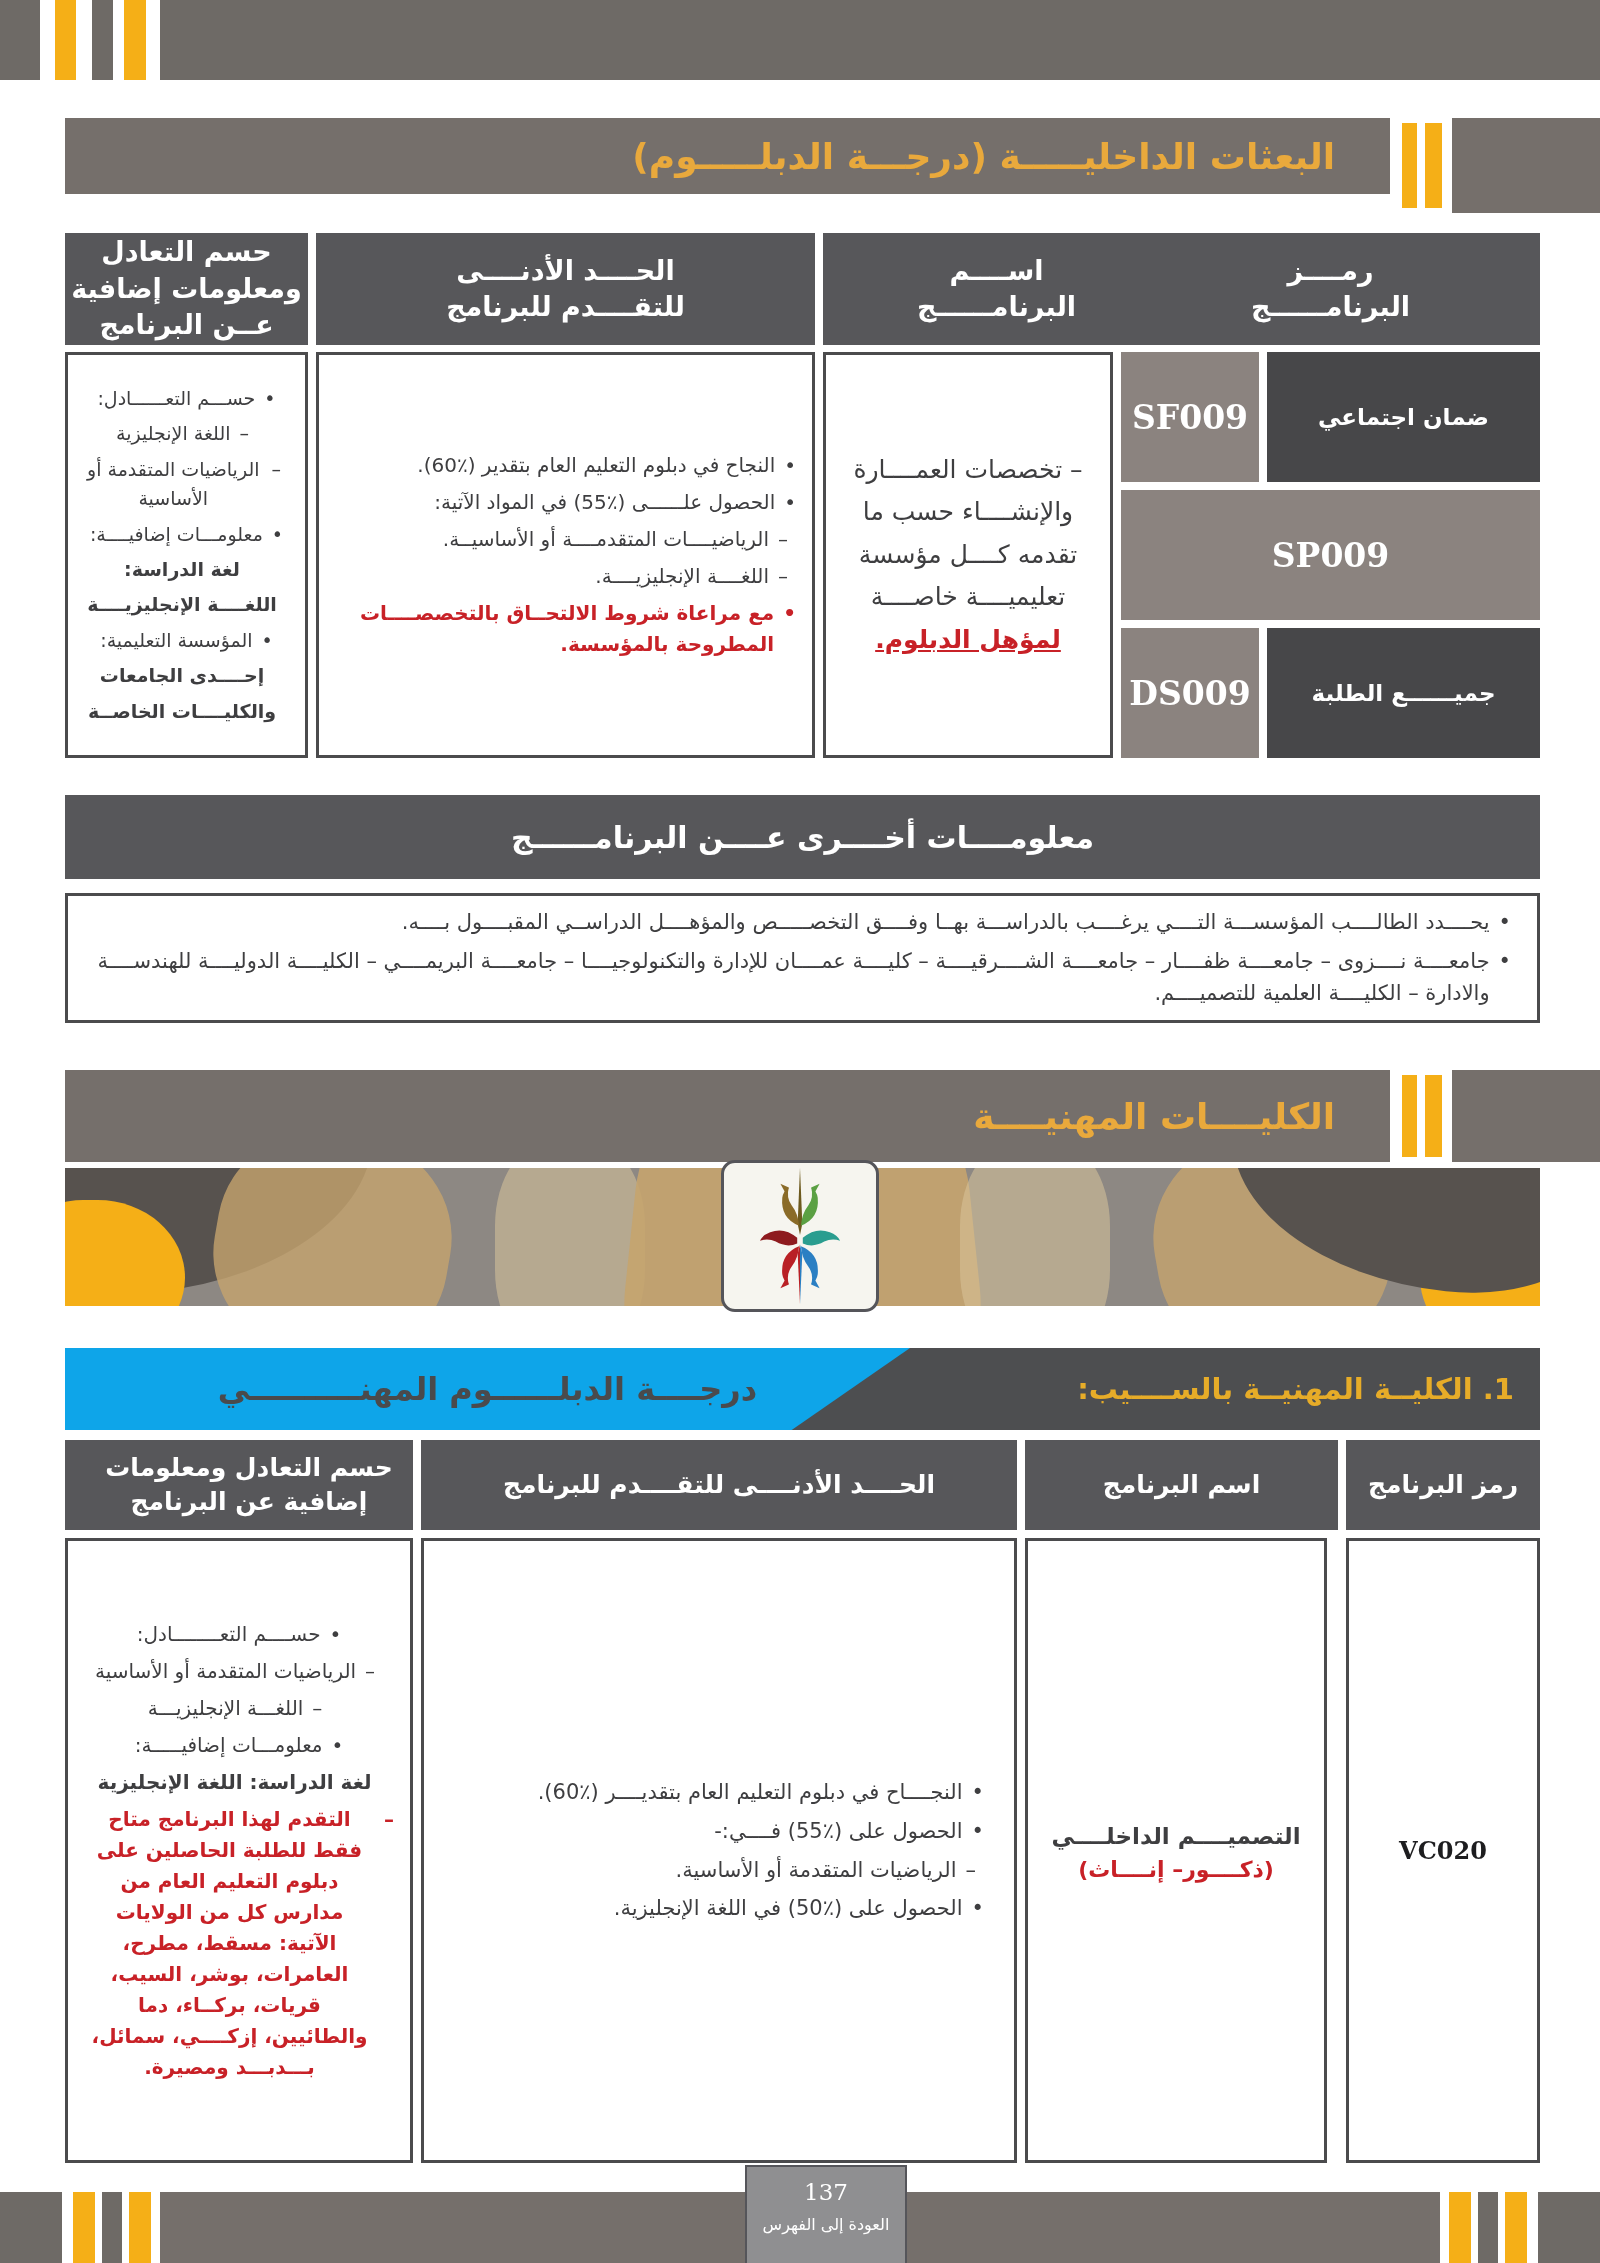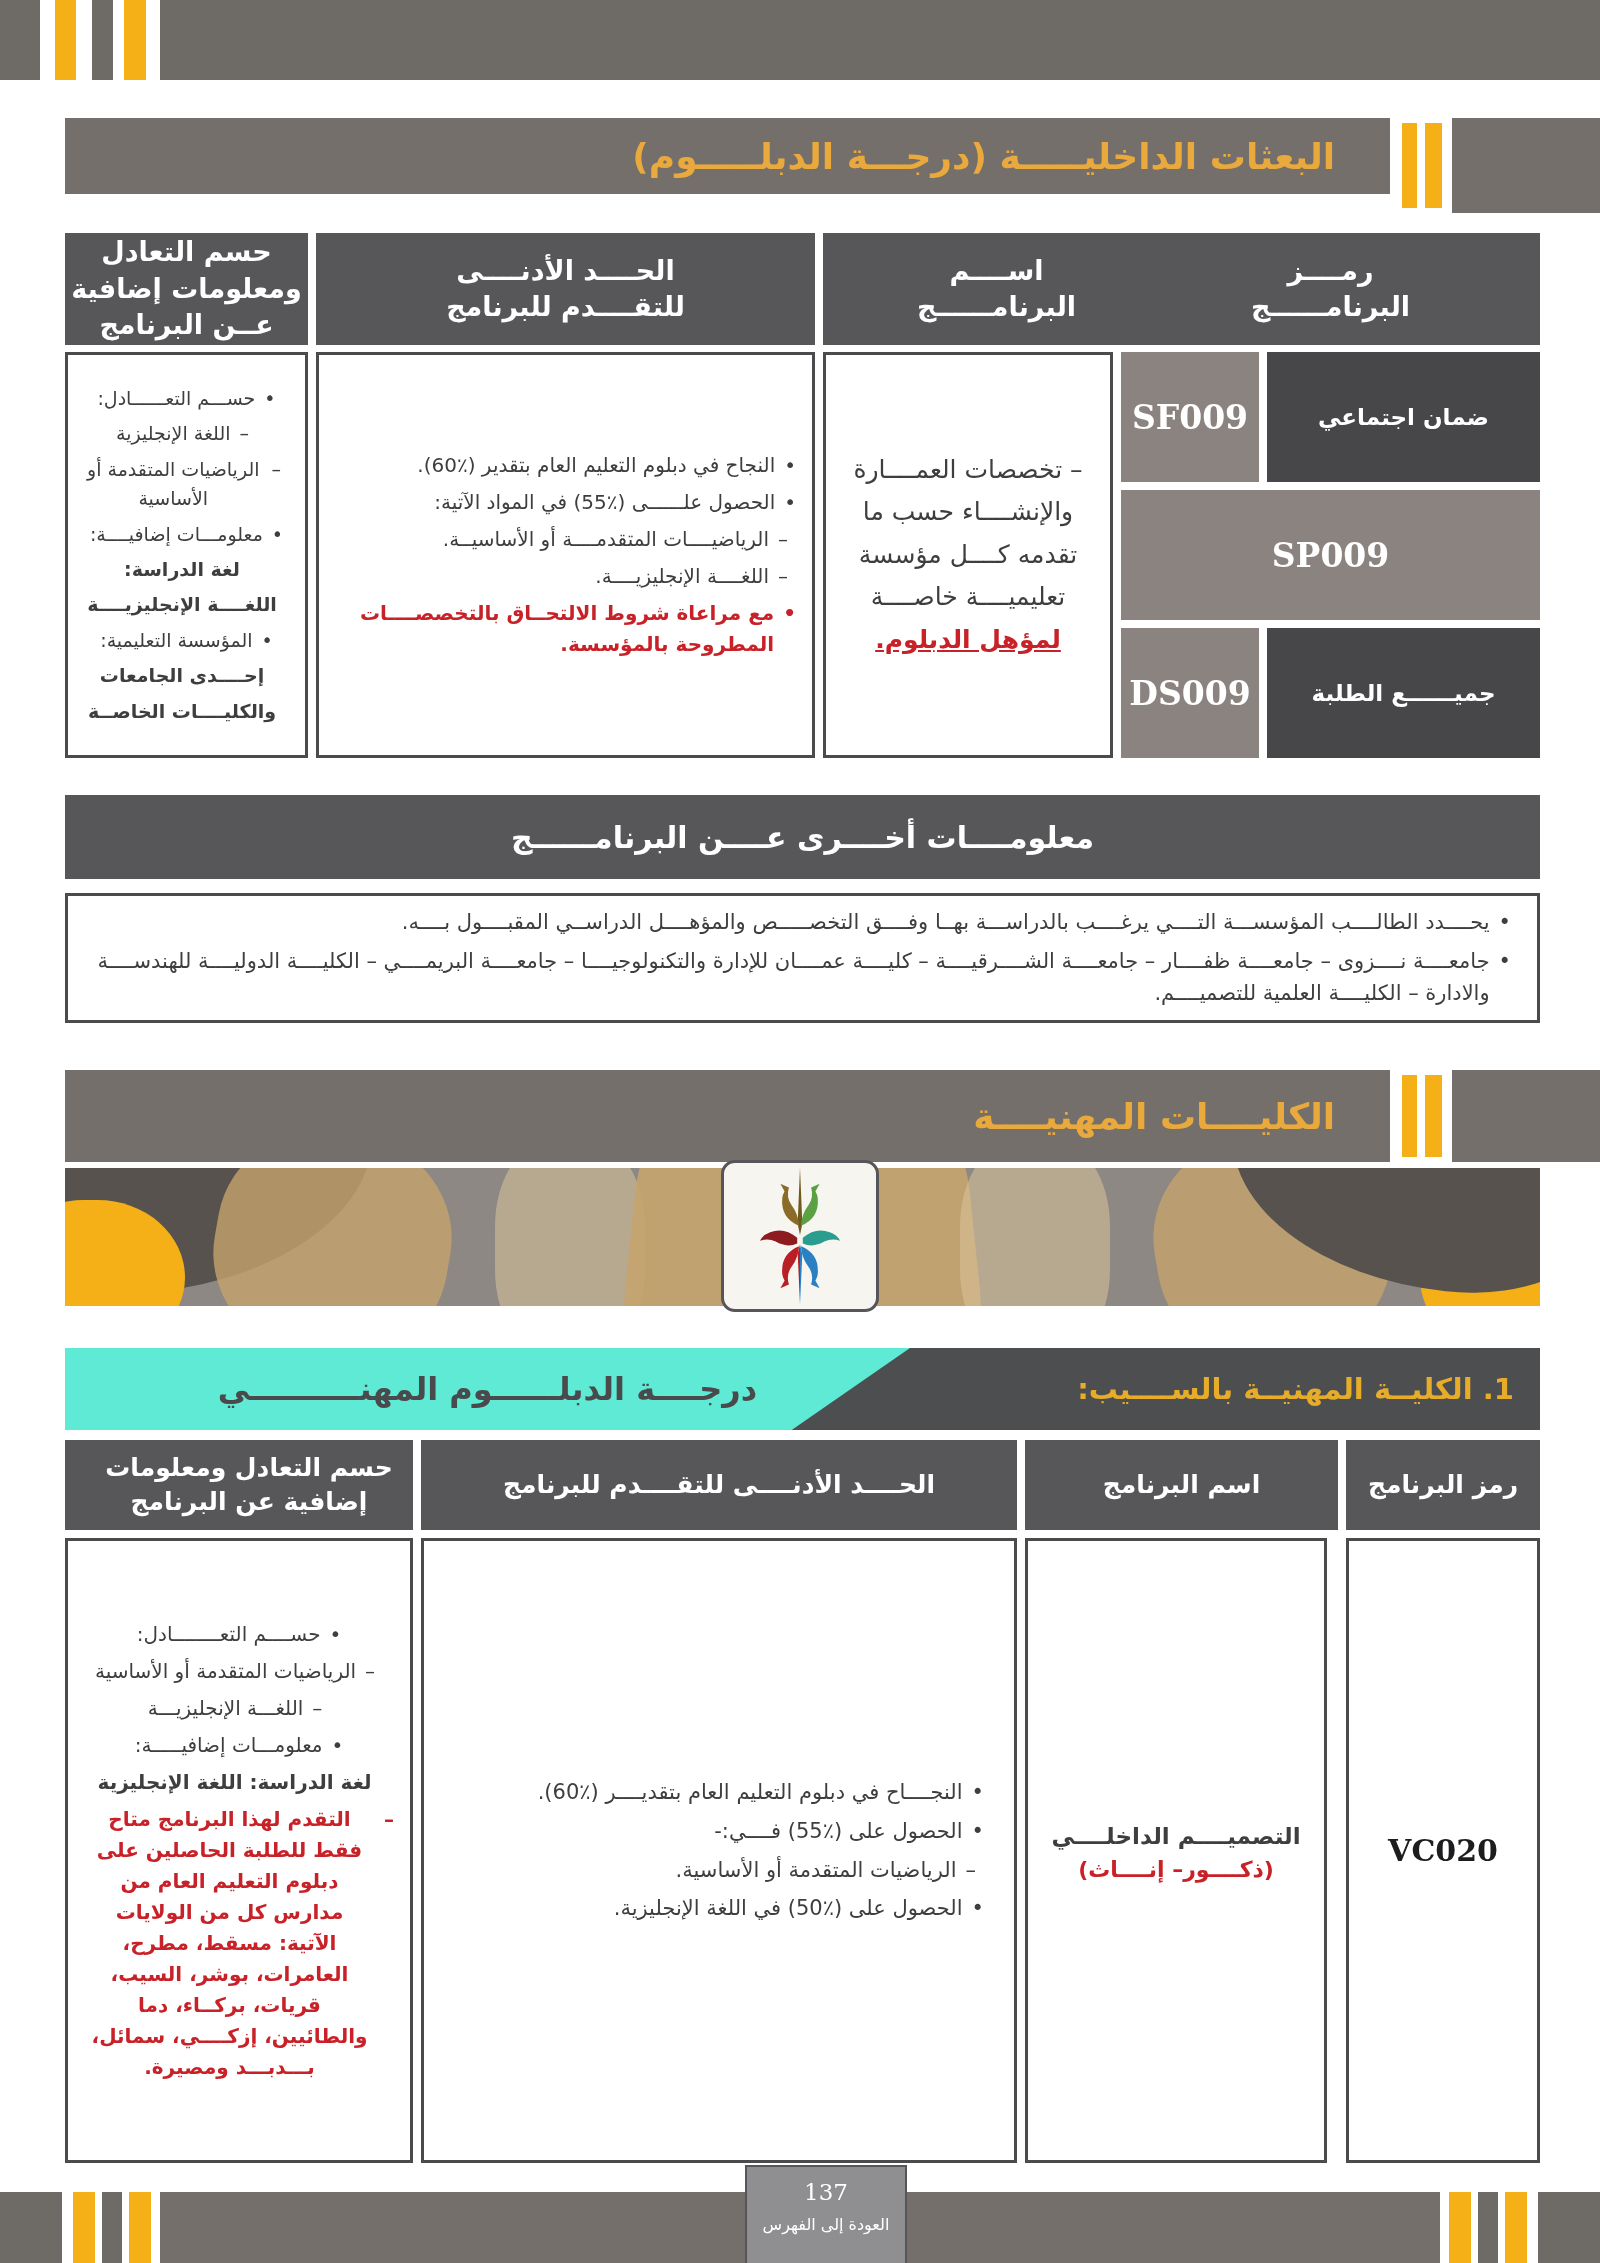--- a/index.html
+++ b/index.html
@@ -59,29 +59,29 @@
              display:flex;flex-direction:column;justify-content:center;}
 
   
   .banner{background:#8D8883;overflow:hidden;}
   .banner .sh{position:absolute;}
   .logo-card{background:#F6F5EF;border:3px solid #55555A;border-radius:14px;
              display:flex;align-items:center;justify-content:center;z-index:5;}
 
   
   .degree-bar{background:#4D4E50;overflow:hidden;}
-  .degree-gold{position:absolute;top:0;right:auto;left:0;height:100%;width:845px;background:#5eead4;
+  .degree-gold{position:absolute;top:0;right:auto;left:0;height:100%;width:845px;background:#0ea5e9;
                clip-path:polygon(0 0,100% 0,86% 100%,0 100%);
                display:flex;align-items:center;justify-content:center;
                color:#4A4A4C;font-weight:700;font-size:32px;}
   .degree-college{position:absolute;top:0;left:845px;right:0;height:100%;
                   display:flex;align-items:center;justify-content:flex-start;
                   padding-right:26px;color:#E7AC28;font-weight:700;font-size:29px;}
 
-  .code2-cell{align-items:center;font-family:"DejaVu Serif",serif;font-weight:700;font-size:30px;color:#1d1d1f;}
+  .code2-cell{align-items:center;font-family:"DejaVu Serif",serif;font-weight:700;font-size:24px;color:#1d1d1f;}
   .name2-cell{align-items:center;text-align:center;}
   .name2-main{font-size:23px;font-weight:600;line-height:1.5;}
   .name2-sub{color:#C82127;font-weight:700;font-size:22px;margin-top:4px;}
 
   
   .footer-band{position:absolute;background:#756F6B;}
   .f-gray{position:absolute;background:#6E6A66;}
   .f-yellow{position:absolute;background:#F5AF17;}
   .footer-tab{position:absolute;background:#8F8F91;border:2px solid #55555A;border-bottom:none;
               display:flex;flex-direction:column;align-items:center;z-index:6;color:#fff;}

